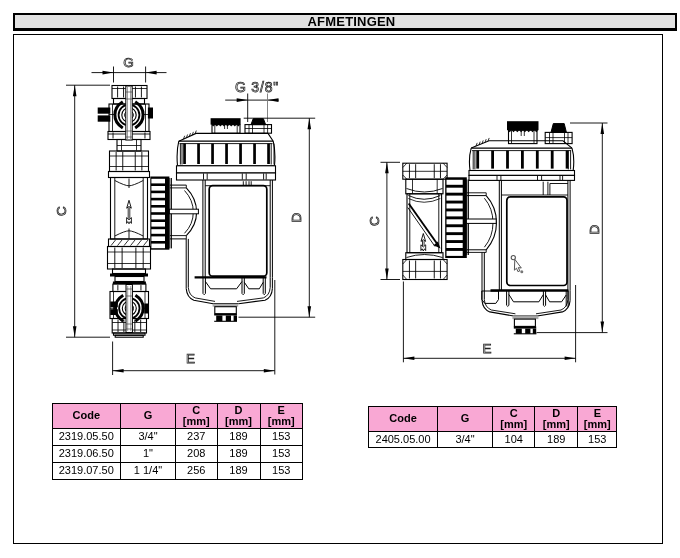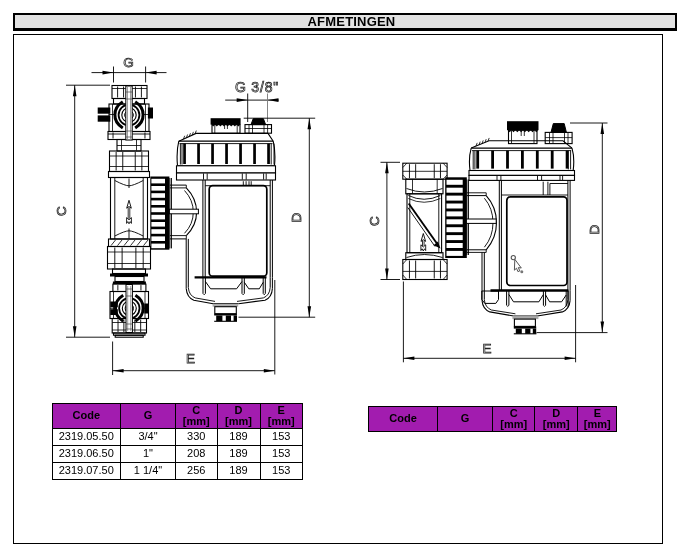--- a/index.html
+++ b/index.html
@@ -6,21 +6,21 @@
 #bar {position:absolute;left:13px;top:13px;width:647px;height:13px;
   background:#e2e2e2;border:2px solid #000;border-bottom:3px solid #000;
   text-align:center;font-size:13px;font-weight:bold;line-height:13px;color:#000;letter-spacing:0.2px;padding-left:13px;}
 #box {position:absolute;left:13px;top:34px;width:648px;height:508px;
   border:1.5px solid #000;box-sizing:content-box;}
 svg {position:absolute;left:0;top:0;}
 table.spec {position:absolute;border-collapse:collapse;table-layout:fixed;
   font-size:11px;color:#000;}
 table.spec td {border:1.4px solid #000;text-align:center;vertical-align:middle;
   padding:0;line-height:11px;}
-table.spec td.h {background:#a21caf;font-weight:bold;}
+table.spec td.h {background:#f9a8d4;font-weight:bold;}
 table.spec td.c {font-weight:normal;}
 </style></head>
 <body>
 <div id="box"></div>
 <div id="bar">AFMETINGEN</div>
 <svg width="680" height="558" viewBox="0 0 680 558">
 <rect x="112" y="85.5" width="35" height="13" fill="none" stroke="#000" stroke-width="1.1"></rect>
 <line x1="117.6" y1="86.5" x2="117.6" y2="97.5" stroke="#000" stroke-width="0.9"></line>
 <line x1="123.55" y1="86.5" x2="123.55" y2="97.5" stroke="#000" stroke-width="0.9"></line>
 <line x1="135.45" y1="86.5" x2="135.45" y2="97.5" stroke="#000" stroke-width="0.9"></line>
@@ -442,21 +442,21 @@
       <tr style="height:25px">
         <td class="h">Code</td>
         <td class="h">G</td>
         <td class="h">C<br>[mm]</td>
         <td class="h">D<br>[mm]</td>
         <td class="h">E<br>[mm]</td>
       </tr>
       <tr style="height:17px">
         <td class="c">2319.05.50</td>
         <td>3/4"</td>
-        <td>330</td>
+        <td>237</td>
         <td>189</td>
         <td>153</td>
       </tr>
       <tr style="height:17px">
         <td class="c">2319.06.50</td>
         <td>1"</td>
         <td>208</td>
         <td>189</td>
         <td>153</td>
       </tr>
@@ -478,14 +478,21 @@
       <col style="width:39px">
     </colgroup>
     <tbody>
       <tr style="height:25px">
         <td class="h">Code</td>
         <td class="h">G</td>
         <td class="h">C<br>[mm]</td>
         <td class="h">D<br>[mm]</td>
         <td class="h">E<br>[mm]</td>
       </tr>
+      <tr style="height:16px">
+        <td class="c">2405.05.00</td>
+        <td>3/4"</td>
+        <td>104</td>
+        <td>189</td>
+        <td>153</td>
+      </tr>
     </tbody>
   </table>
 
 </body></html>

